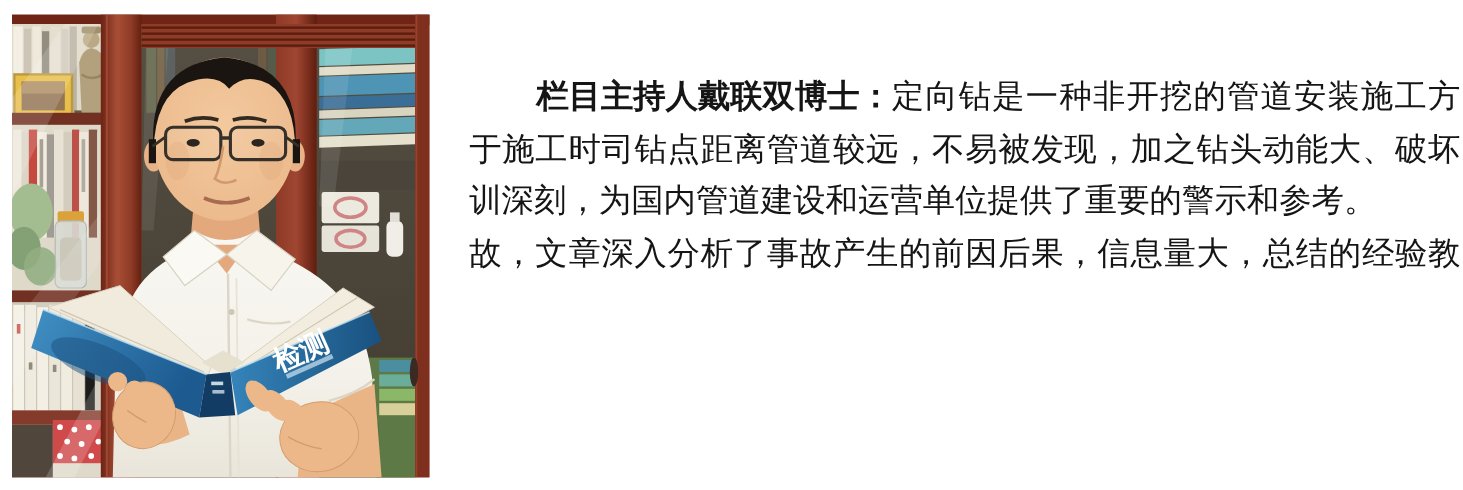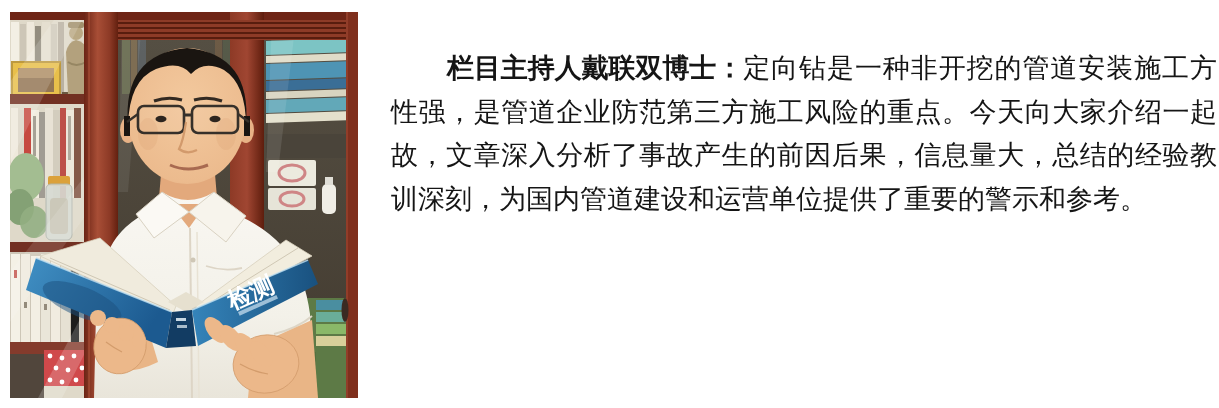--- a/index.html
+++ b/index.html
@@ -13,21 +13,21 @@
   .photo-wrap svg{display:block;width:348px;height:386px;}
   .article{
     position:absolute;left:391px;top:47px;width:826px;color:#151515;
   }
   .line{
     font-family:"Liberation Serif",serif;
     font-size:27px;line-height:43.5px;height:43.5px;
     white-space:nowrap;
     text-align:justify;text-align-last:justify;text-justify:inter-character;
   }
-  .line.first{text-indent:56px;}
+  .line.first{text-indent:56px;margin-top:12px;}
   .line.last{text-align-last:left;}
   .lead{
     font-family:"Liberation Sans",sans-serif;
     font-weight:bold;letter-spacing:-1px;
   }
 </style>
 </head>
 <body>
 
 <div class="photo-wrap">
@@ -325,16 +325,16 @@
     <ellipse cx="221" cy="326" rx="8.5" ry="15" transform="rotate(-38 221 326)"></ellipse>
     <ellipse cx="236" cy="334" rx="8.5" ry="15" transform="rotate(-38 236 334)"></ellipse>
     <ellipse cx="251" cy="342" rx="8.5" ry="15" transform="rotate(-38 251 342)"></ellipse>
     <path d="M230,352 Q244,360 258,362" stroke="#d39c6c" stroke-width="1.2" fill="none"></path>
   </g>
 </svg>
 </div>
 
 <div class="article">
   <div class="line first"><span class="lead">栏目主持人戴联双博士：</span><span>定向钻是一种非开挖的管道安装施工方</span></div>
-  <div class="line">性强，是管道企业防范第三方施工风险的重点。今天向大家介绍一起</div>
+  <div class="line">于施工时司钻点距离管道较远，不易被发现，加之钻头动能大、破坏</div>
+  <div class="line last">训深刻，为国内管道建设和运营单位提供了重要的警示和参考。</div>
   <div class="line">故，文章深入分析了事故产生的前因后果，信息量大，总结的经验教</div>
-  <div class="line last">训深刻，为国内管道建设和运营单位提供了重要的警示和参考。</div>
 </div>
 
 </body></html>

